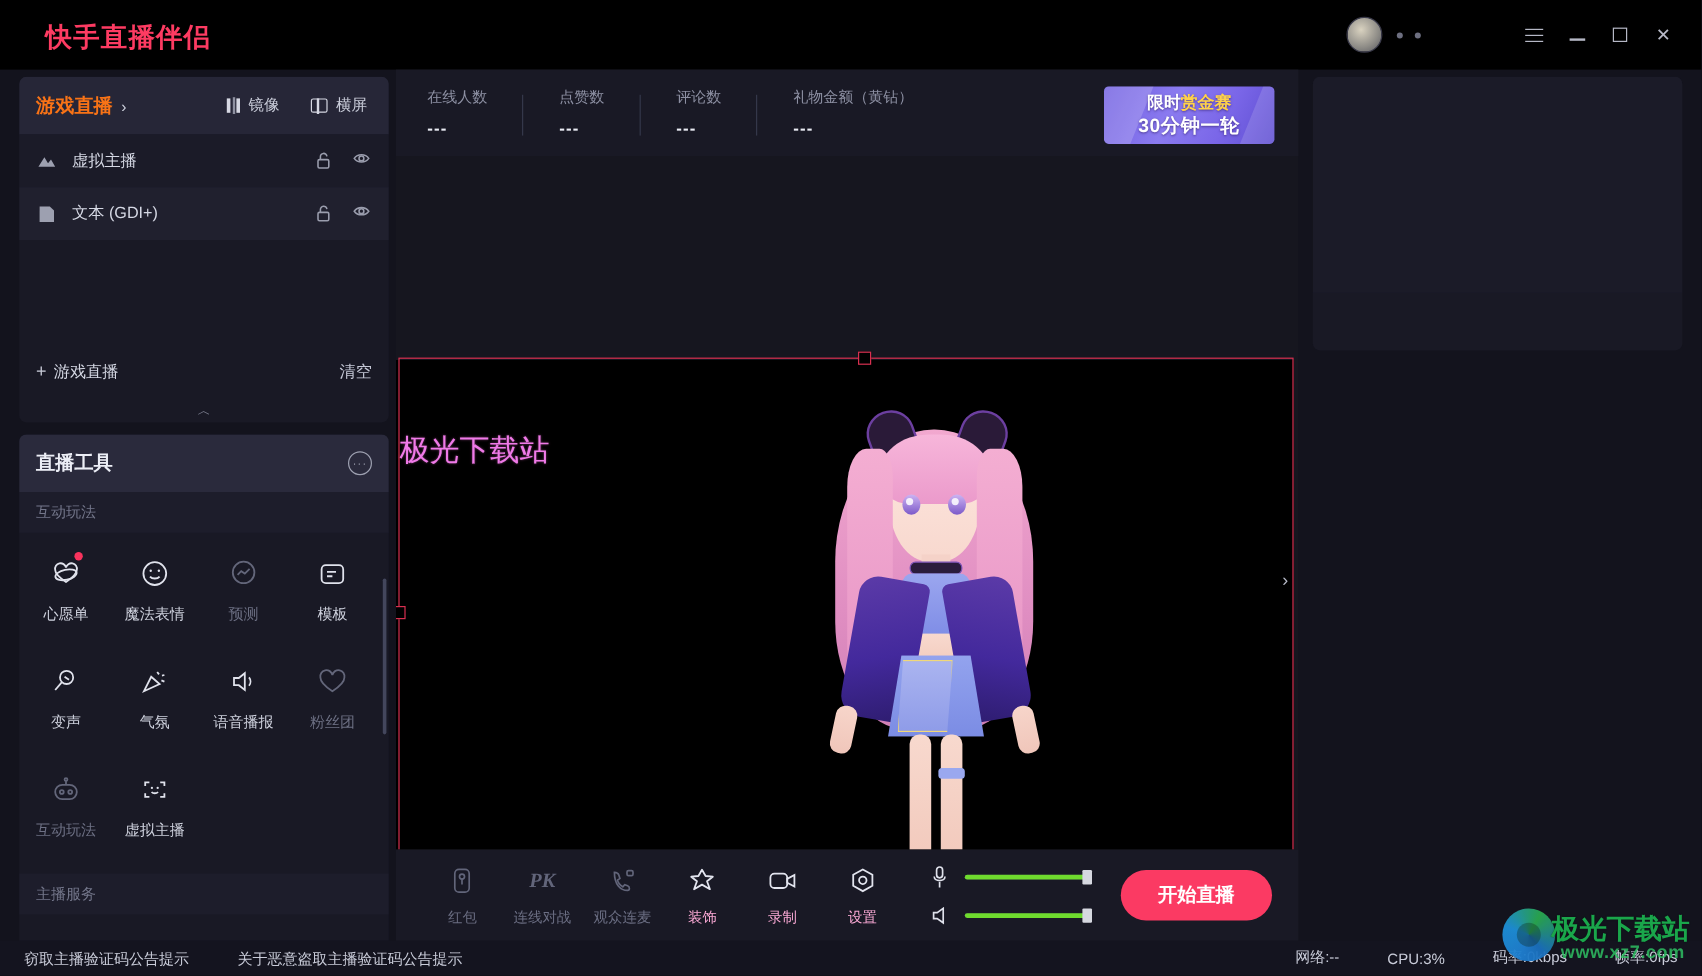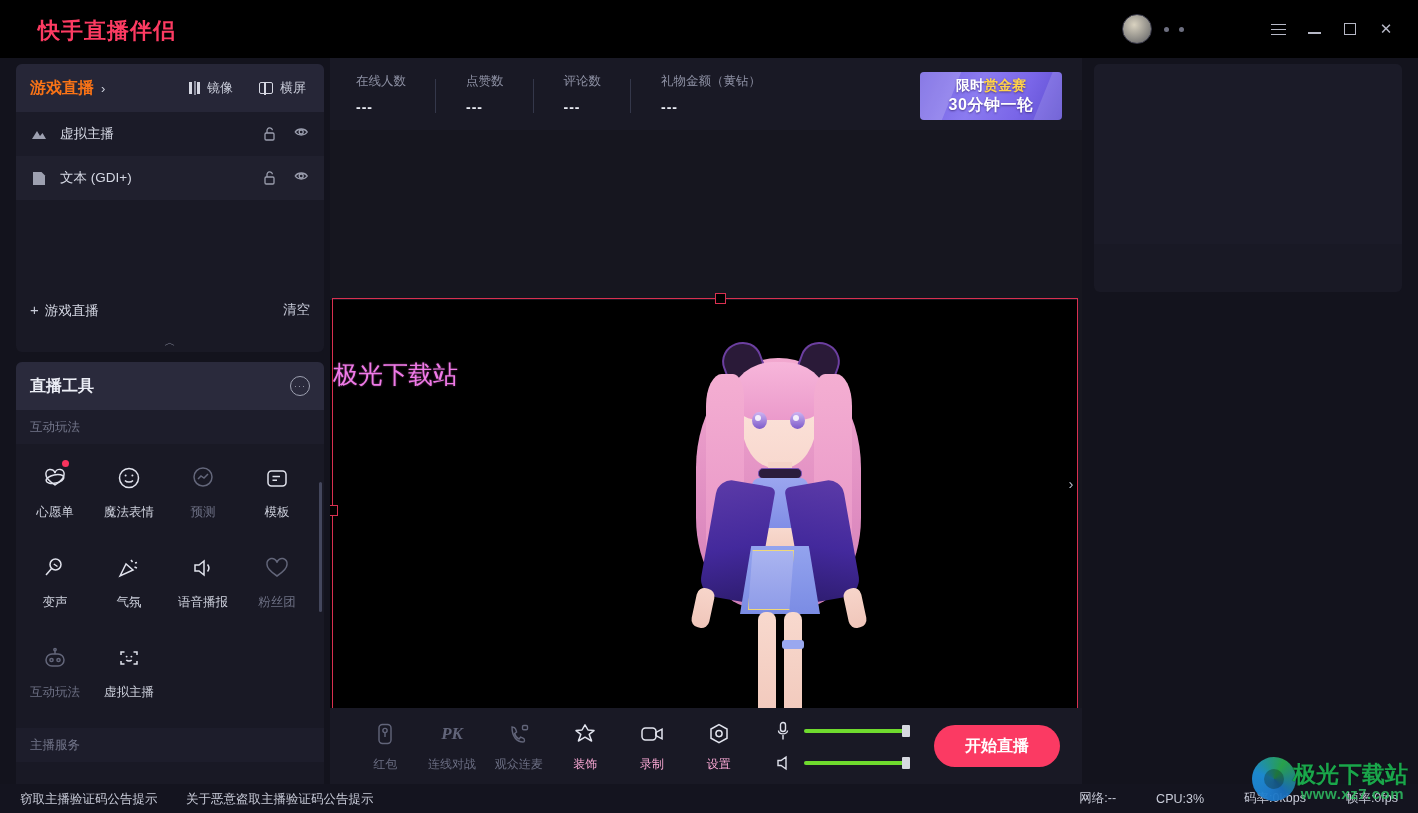--- a/index.html
+++ b/index.html
@@ -203,21 +203,21 @@
   .p1 { position:absolute; left:0; top:6px; width:308px; height:228px; }
   .p1 .rbody { height:180px; }
   .p2 { position:absolute; left:0; top:248px; width:308px; height:478px; }
   .p2 .rbody { height:430px; }
 
   
   .status { position:absolute; left:0; bottom:0; width:1418px; height:29px;
             background:#14141f; display:flex; align-items:center; }
   .marquee { position:relative; flex:1; height:29px; overflow:hidden; }
   .mq-item { position:absolute; top:7px; font-size:12.5px; color:#c9ccd9; white-space:nowrap; cursor:pointer; }
-  .mq1 { left:20px; } .mq2 { left:186px; }
+  .mq1 { left:20px; } .mq2 { left:198px; }
   .mq-mask { position:absolute; left:0; top:0; width:22px; height:29px;
              background:linear-gradient(90deg,#14141f 40%,rgba(20,20,31,0)); }
   .sysinfo { display:flex; align-items:center; gap:40px; padding-right:20px; font-size:12.5px; color:#c9ccd9; }
   .wm { position:absolute; right:6px; bottom:2px; width:162px; height:58px; pointer-events:none; }
   .wm-text { position:absolute; right:4px; top:6px; font-size:23px; font-weight:bold; color:#1aa64b;
              text-shadow:0 0 1px rgba(0,0,0,.6); }
   .wm-url { position:absolute; right:8px; top:32px; font-size:15px; font-weight:bold; color:#2fbf62;
             opacity:.85; letter-spacing:.5px; }
   .wm-logo { position:absolute; left:2px; top:4px; width:44px; height:44px; border-radius:50%;
              background:conic-gradient(from 200deg,#1f7fd0 0deg,#1d8fd8 90deg,#2aa84e 190deg,#1a6fbd 300deg,#1f7fd0 360deg);

